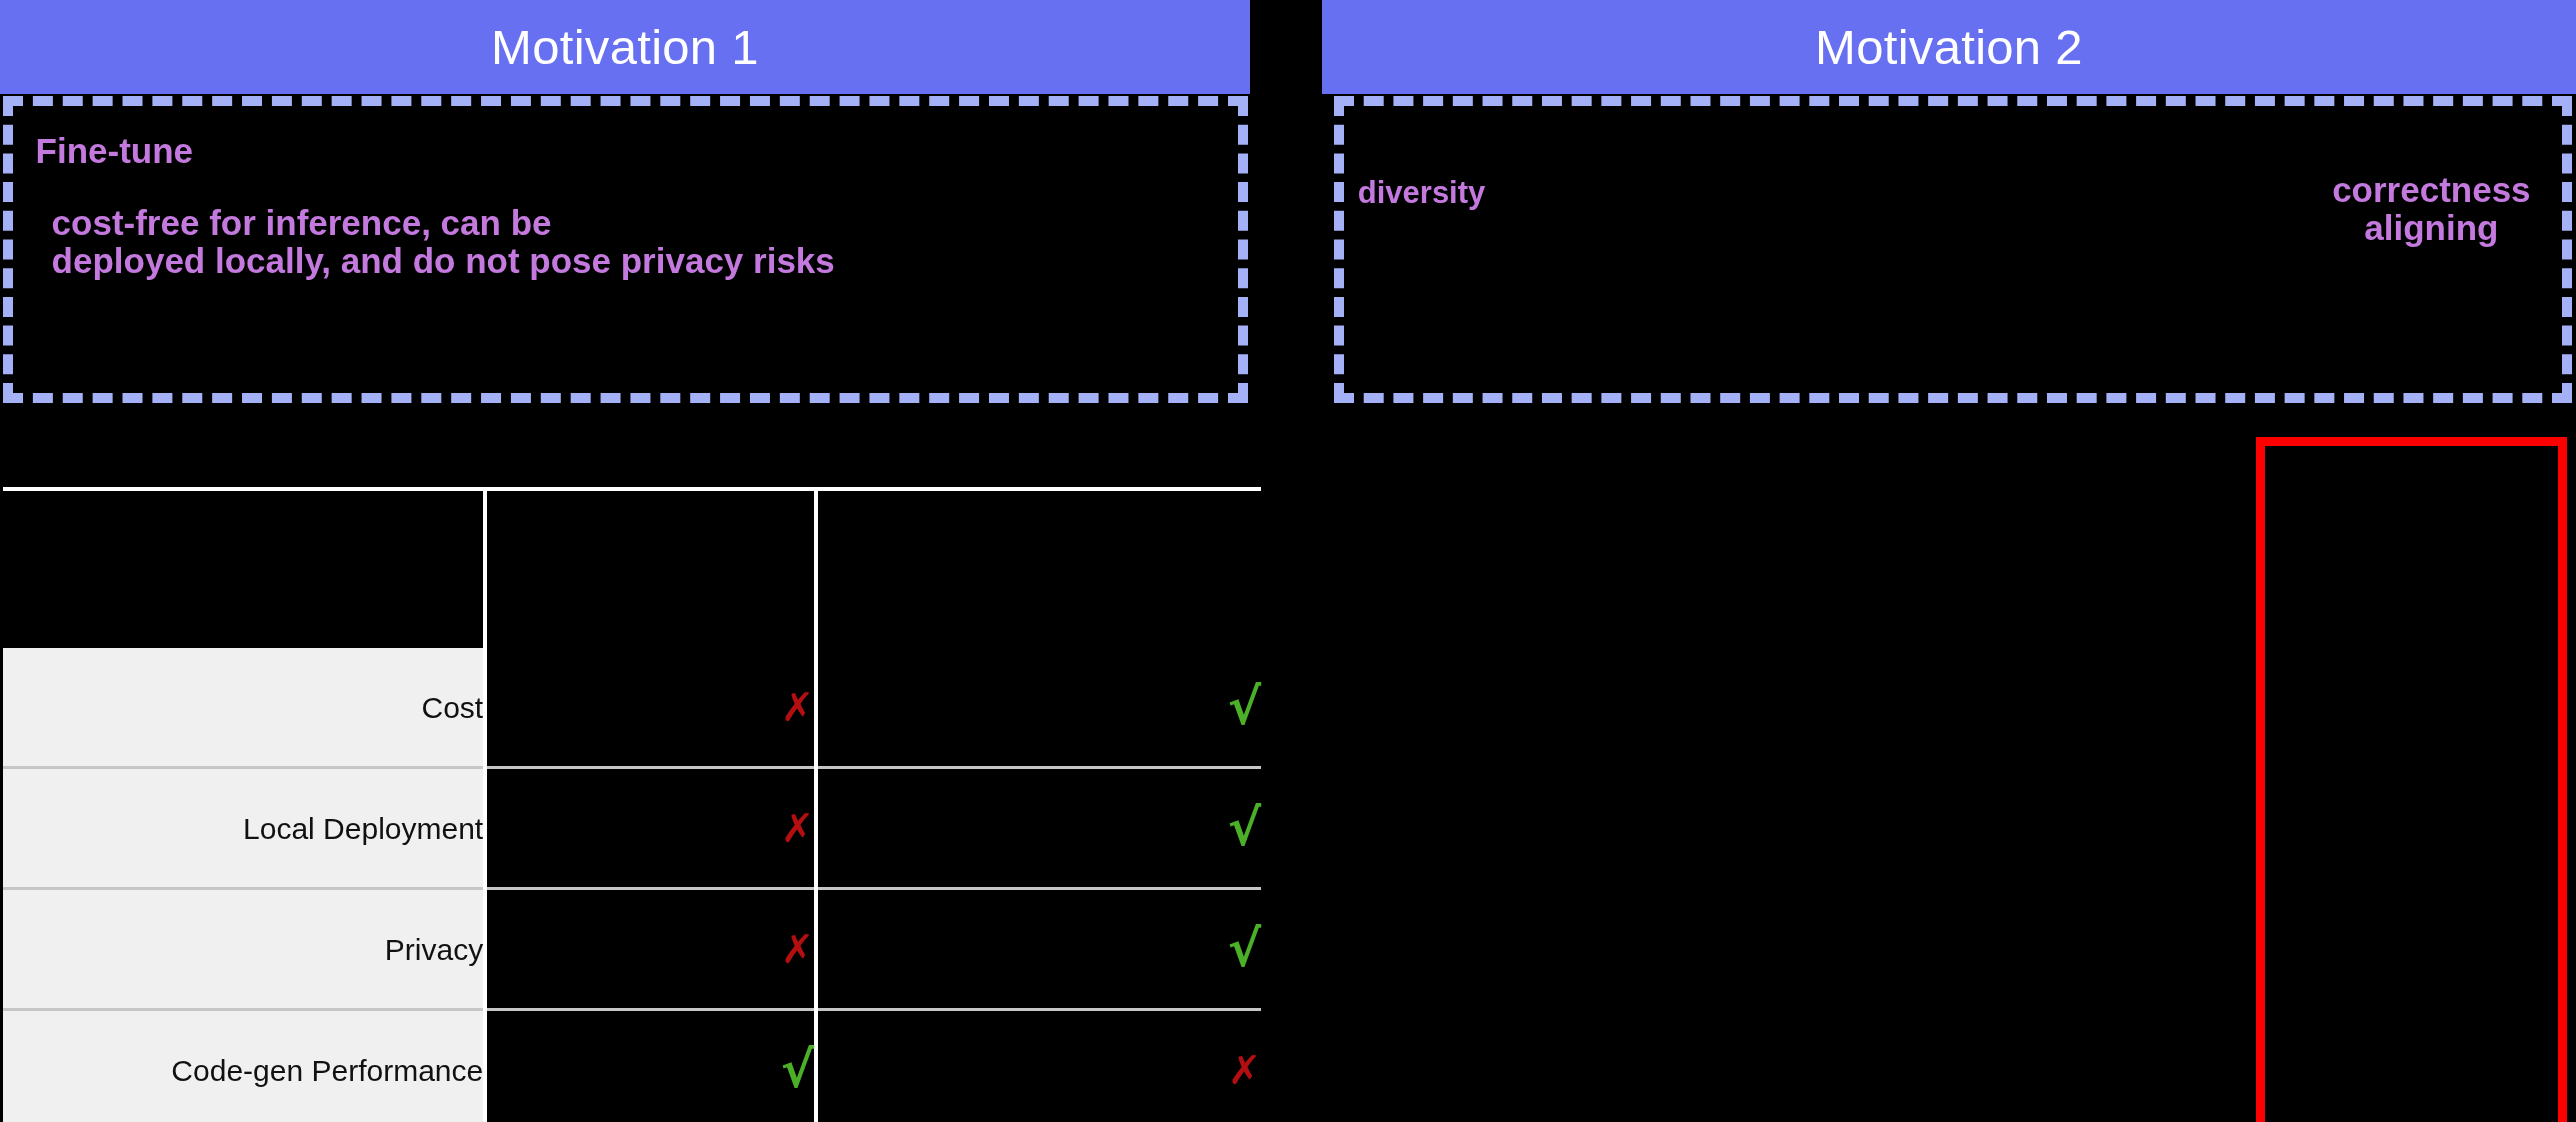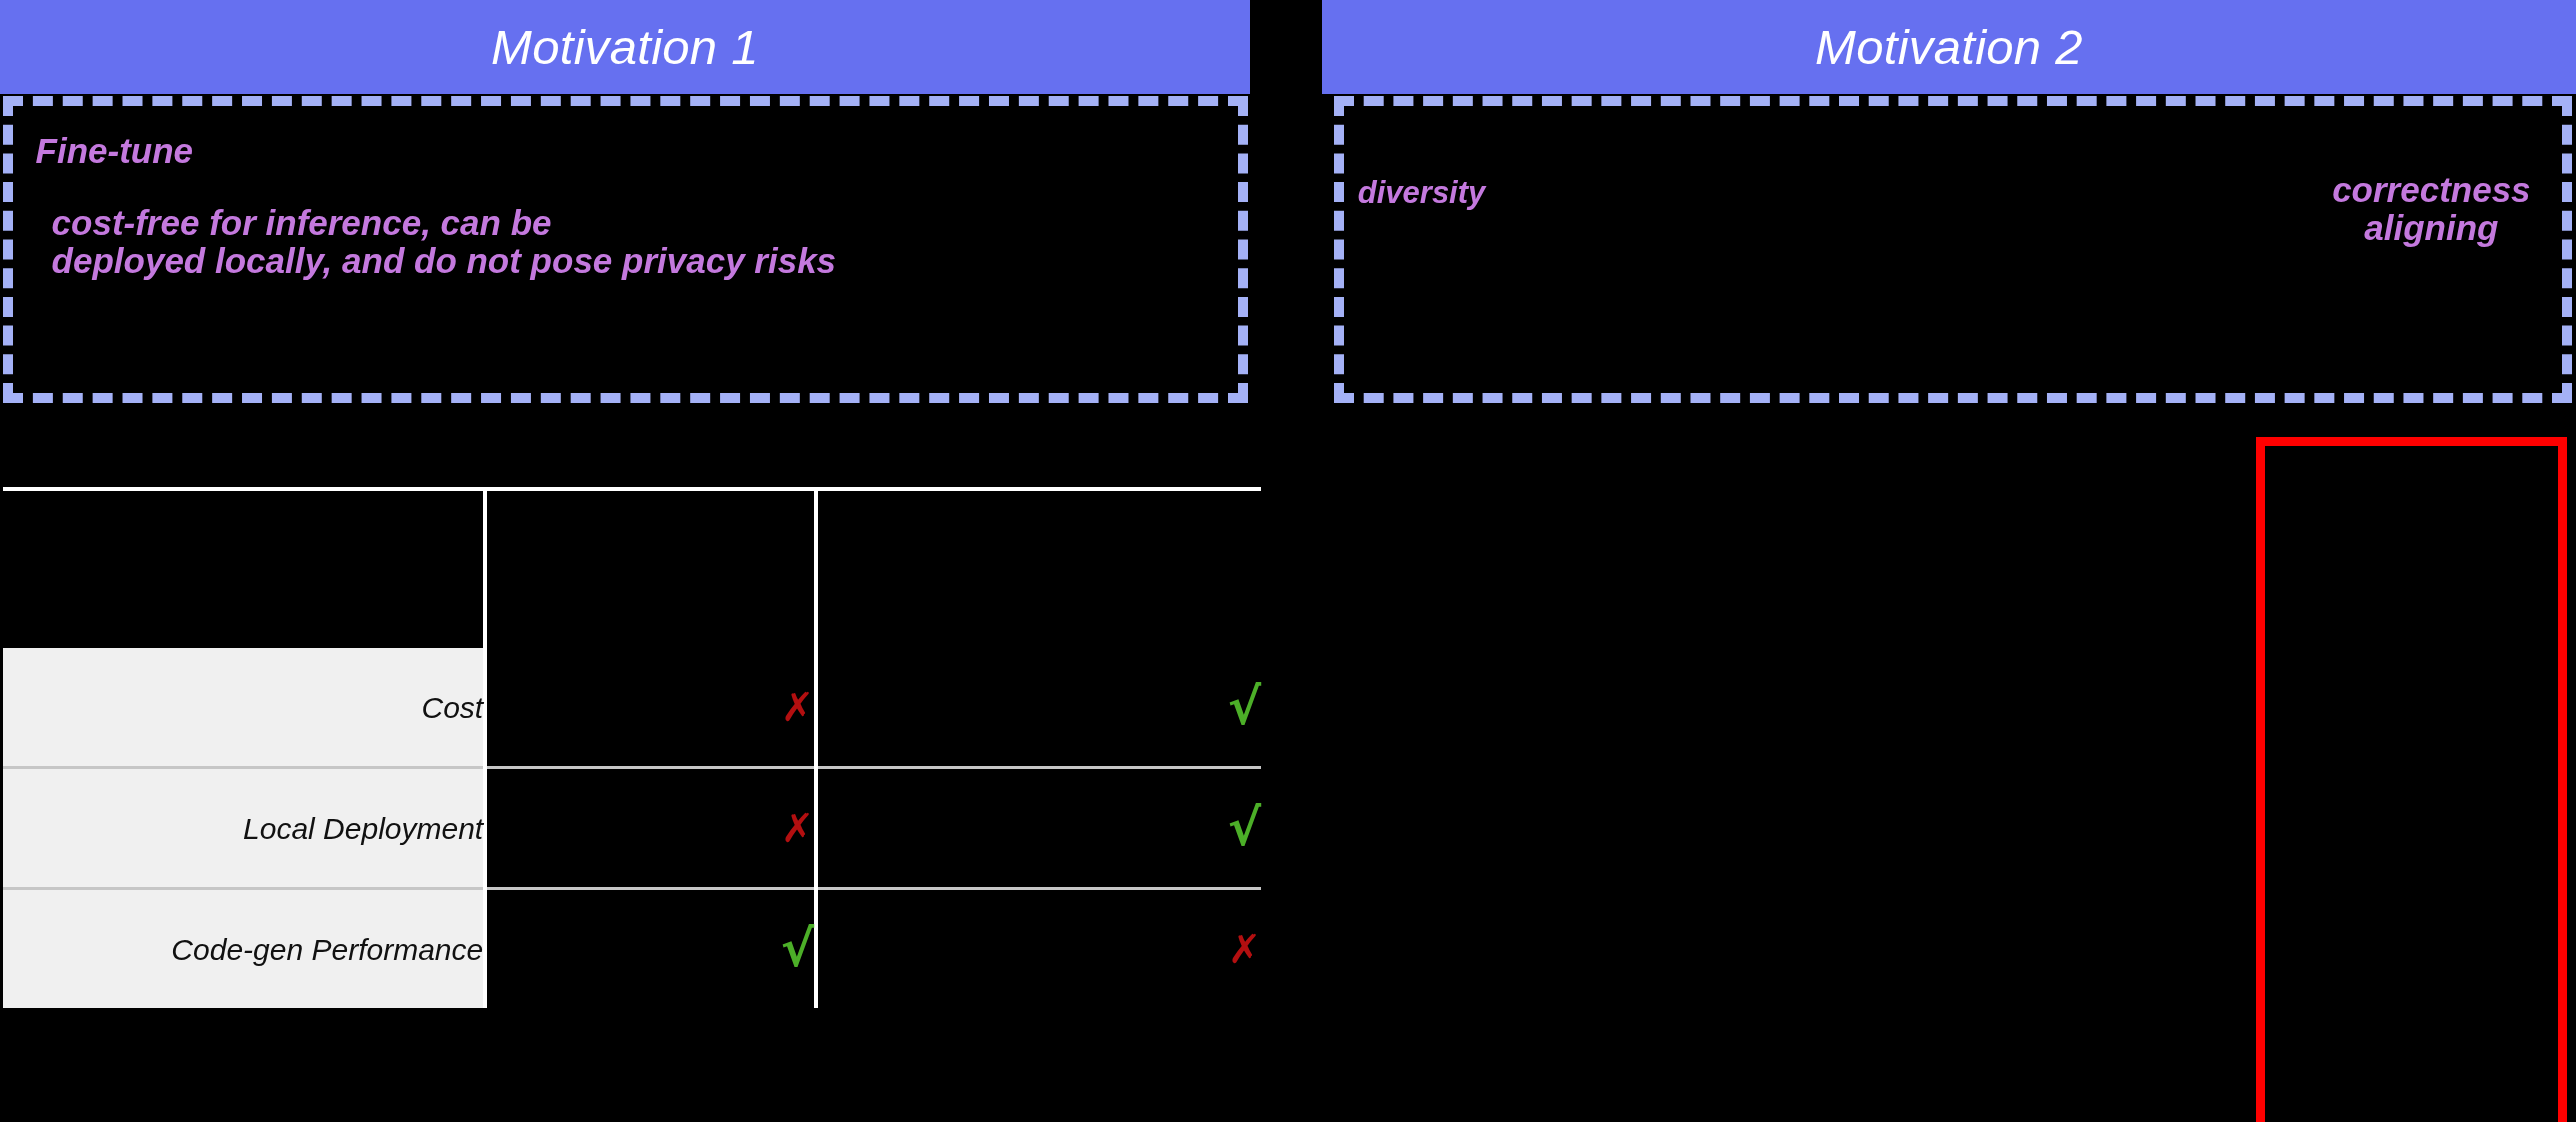--- a/index.html
+++ b/index.html
@@ -15,21 +15,20 @@
     overflow: hidden;
     font-family: "Liberation Sans", sans-serif;
     -webkit-font-smoothing: antialiased;
   }
 
   
   .panel {
     position: absolute;
     top: 0;
     height: 1122px;
-    font-style: italic;
   }
   #panel-left  { left: 0px;    width: 1250px; }
   #panel-right { left: 1322px; width: 1254px; }
 
   
   .banner {
     position: absolute;
     top: 0;
     left: 0;
     right: 0;
@@ -214,20 +213,25 @@
         <td><span class="mark mark-no">✗</span></td>
         <td><span class="mark mark-yes">√</span></td>
       </tr>
 
       <tr class="body-row">
         <td class="label-cell">Local Deployment</td>
         <td><span class="mark mark-no">✗</span></td>
         <td><span class="mark mark-yes">√</span></td>
       </tr>
 
+      <tr class="body-row">
+        <td class="label-cell">Privacy</td>
+        <td><span class="mark mark-no">✗</span></td>
+        <td><span class="mark mark-yes">√</span></td>
+      </tr>
 
       <tr class="body-row">
         <td class="label-cell">Code-gen Performance</td>
         <td><span class="mark mark-yes">√</span></td>
         <td><span class="mark mark-no">✗</span></td>
       </tr>
     </tbody>
   </table>
 </div>
 

